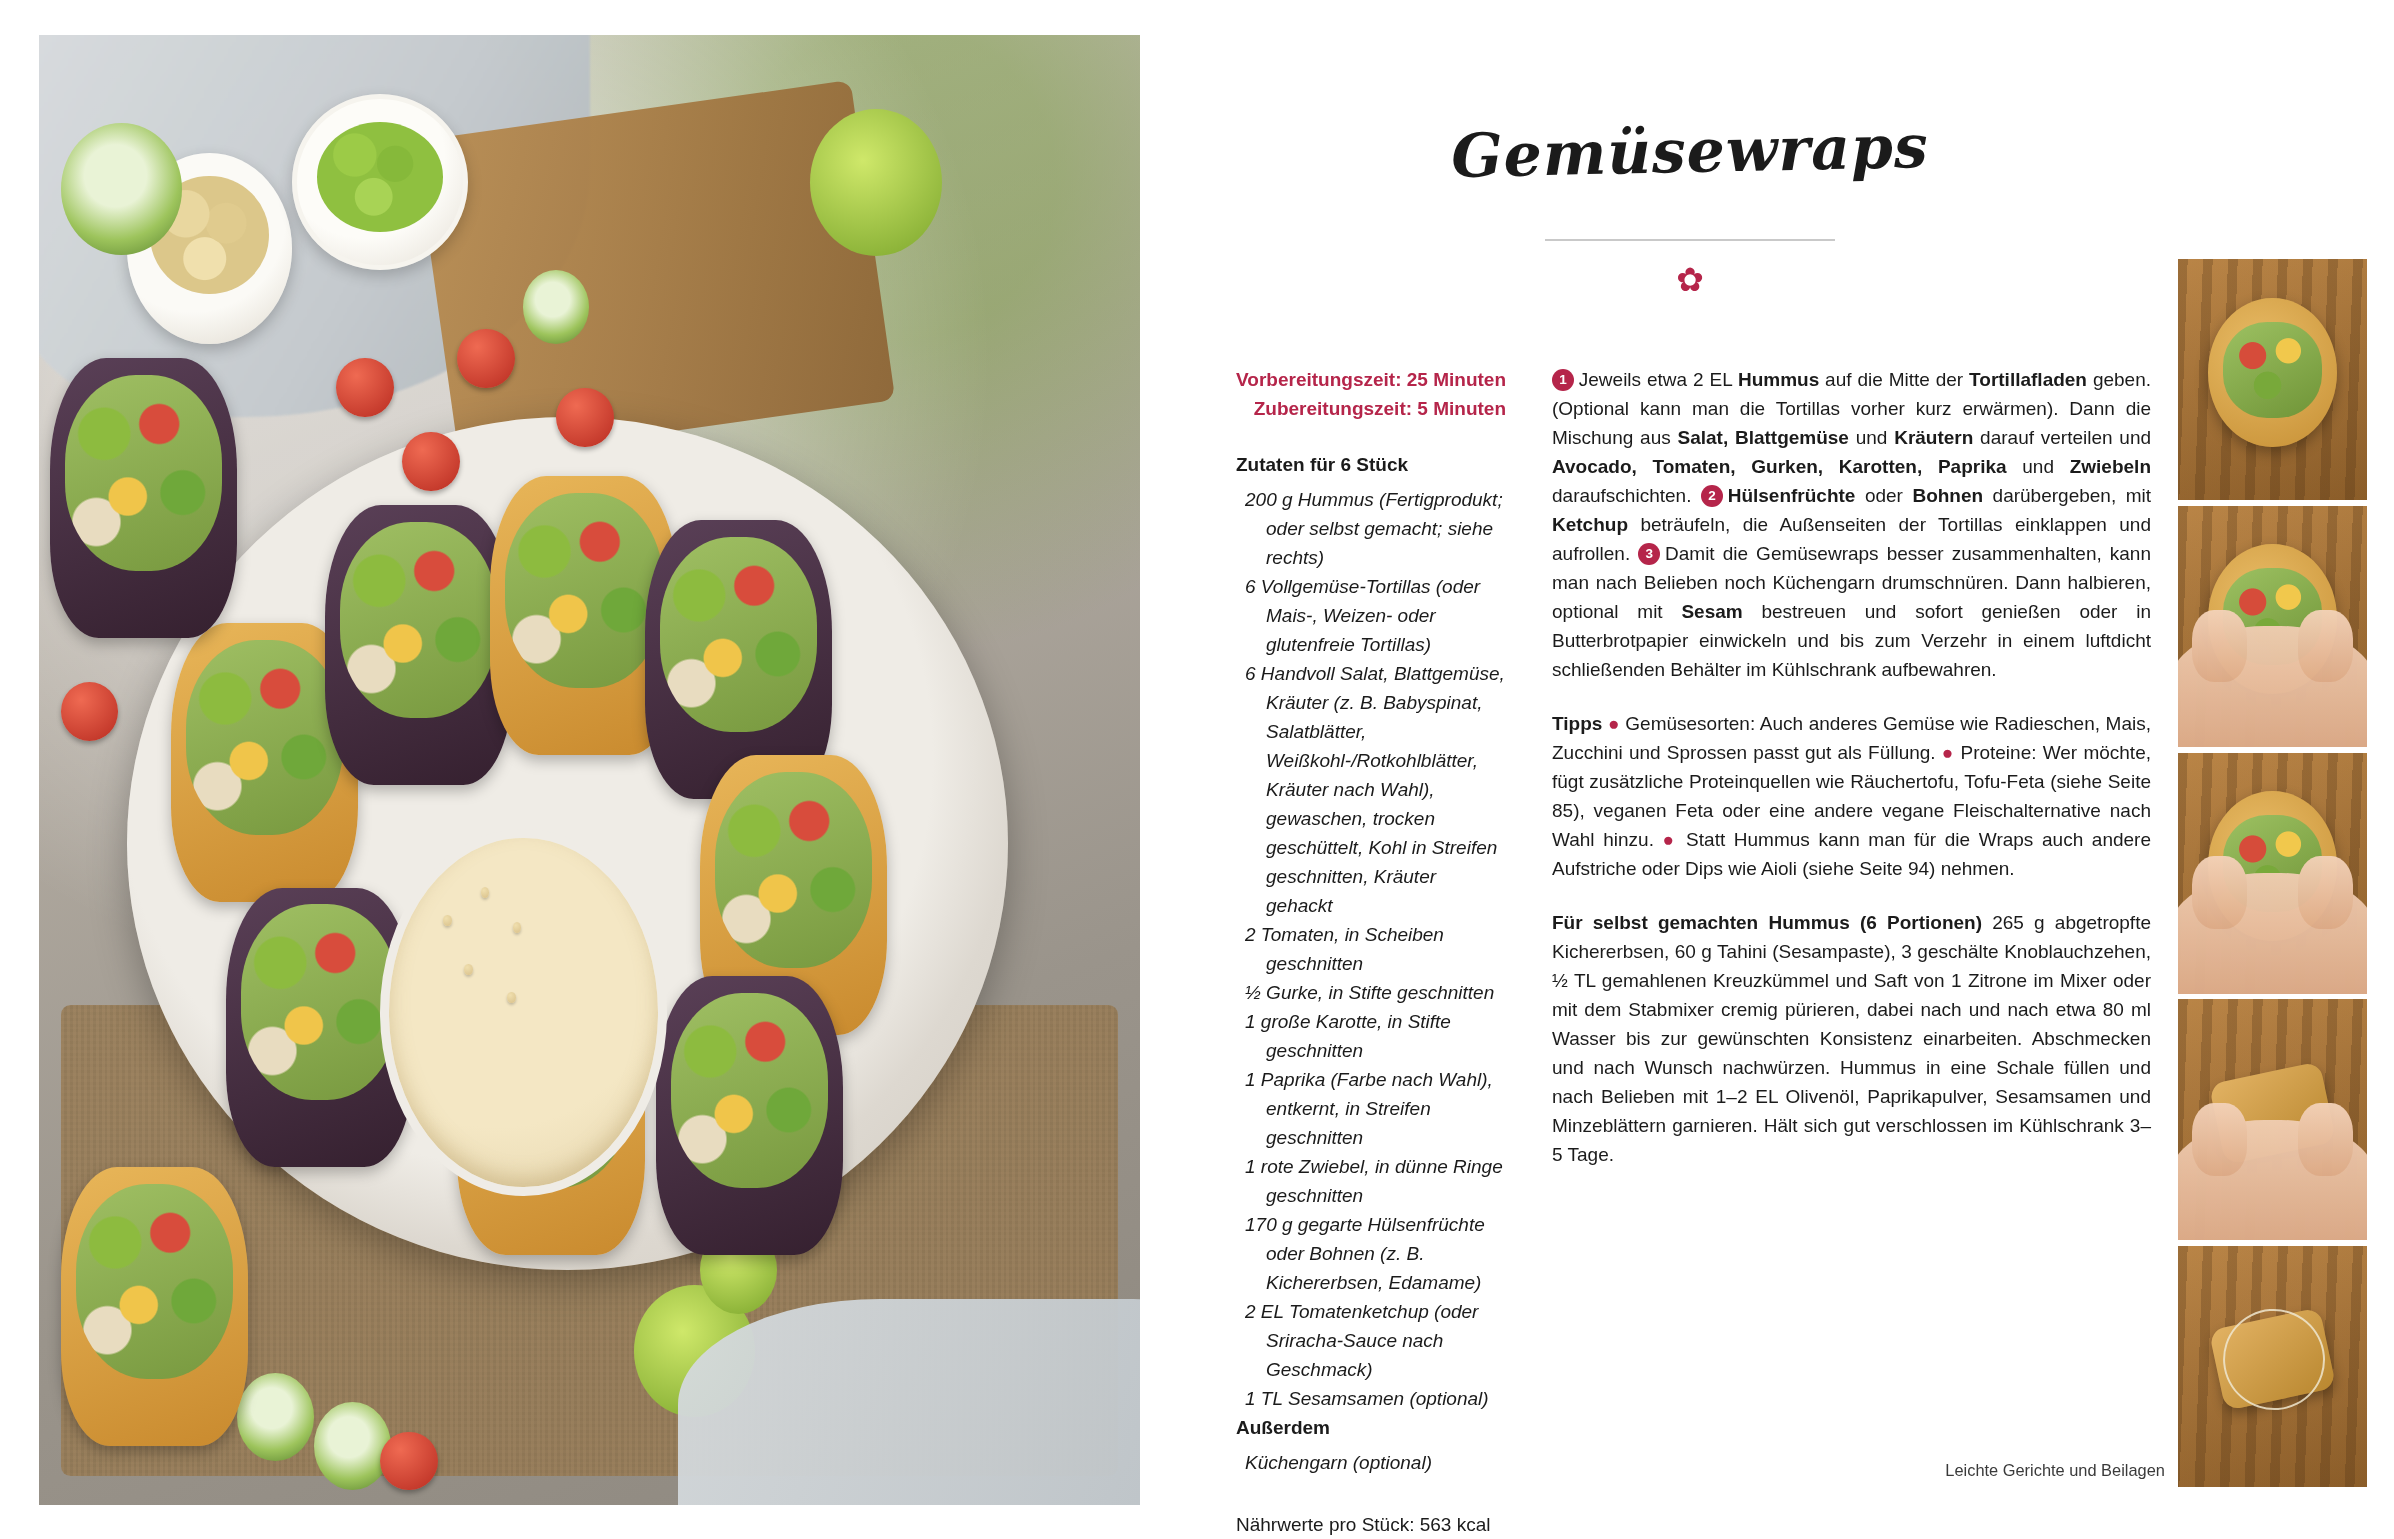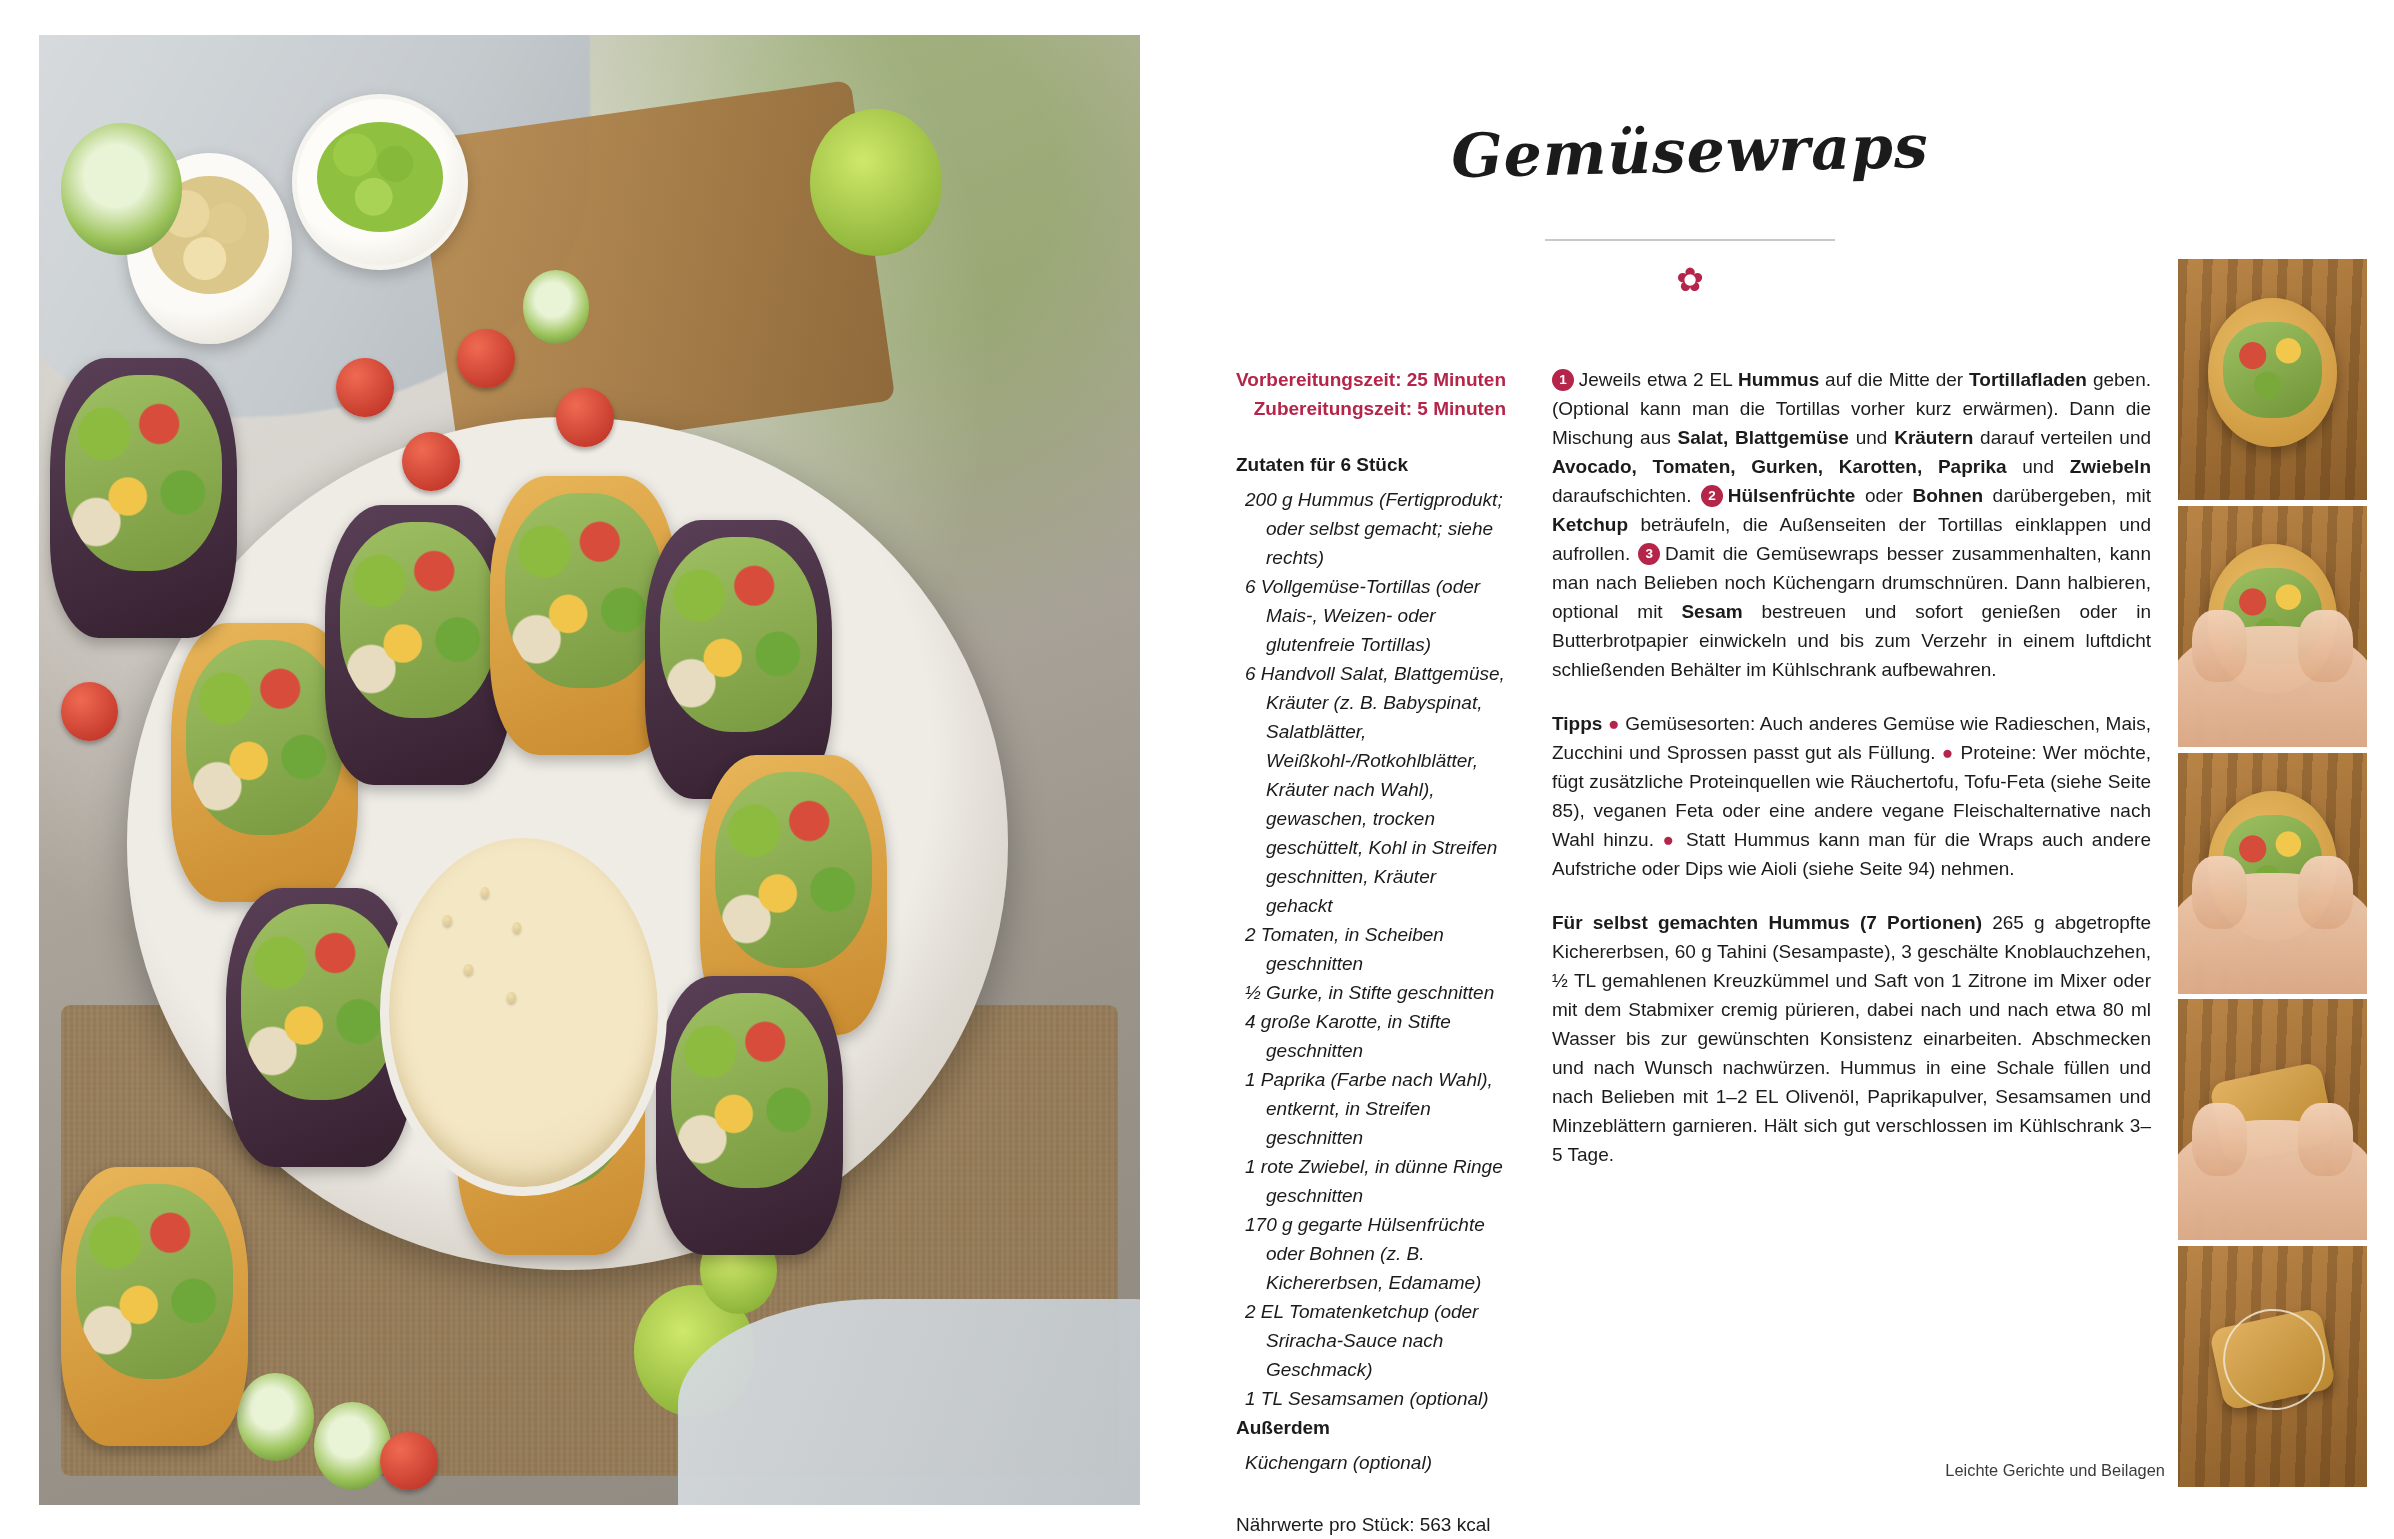--- a/index.html
+++ b/index.html
@@ -333,21 +333,21 @@
         <div>Zubereitungszeit: 5 Minuten</div>
       </div>
 
       <div class="sec-head">Zutaten für 6 Stück</div>
       <ul class="ing-list">
         <li>200 g Hummus (Fertigprodukt; oder selbst gemacht; siehe rechts)</li>
         <li>6 Vollgemüse-Tortillas (oder Mais-, Weizen- oder glutenfreie Tortillas)</li>
         <li>6 Handvoll Salat, Blattgemüse, Kräuter (z. B. Babyspinat, Salatblätter, Weißkohl-/Rotkohlblätter, Kräuter nach Wahl), gewaschen, trocken geschüttelt, Kohl in Streifen geschnitten, Kräuter gehackt</li>
         <li>2 Tomaten, in Scheiben geschnitten</li>
         <li>½ Gurke, in Stifte geschnitten</li>
-        <li>4 große Karotte, in Stifte geschnitten</li>
+        <li>1 große Karotte, in Stifte geschnitten</li>
         <li>1 Paprika (Farbe nach Wahl), entkernt, in Streifen geschnitten</li>
         <li>1 rote Zwiebel, in dünne Ringe geschnitten</li>
         <li>170 g gegarte Hülsenfrüchte oder Bohnen (z. B. Kichererbsen, Edamame)</li>
         <li>2 EL Tomatenketchup (oder Sriracha-Sauce nach Geschmack)</li>
         <li>1 TL Sesamsamen (optional)</li>
       </ul>
 
       <div class="bold">Außerdem</div>
       <ul class="ing-list">
         <li>Küchengarn (optional)</li>
@@ -369,21 +369,21 @@
         <span class="bold">Tipps</span>
         <span class="bullet">●</span>
         <span>Gemüsesorten: Auch anderes Gemüse wie Radieschen, Mais, Zucchini und Sprossen passt gut als Füllung.</span>
         <span class="bullet">●</span>
         <span>Proteine: Wer möchte, fügt zusätzliche Proteinquellen wie Räuchertofu, Tofu-Feta (siehe Seite 85), veganen Feta oder eine andere vegane Fleischalternative nach Wahl hinzu.</span>
         <span class="bullet">●</span>
         <span>Statt Hummus kann man für die Wraps auch andere Aufstriche oder Dips wie Aioli (siehe Seite 94) nehmen.</span>
       </p>
 
       <p class="para">
-        <span class="bold">Für selbst gemachten Hummus (7 Portionen)</span>
+        <span class="bold">Für selbst gemachten Hummus (6 Portionen)</span>
         <span>265 g abgetropfte Kichererbsen, 60 g Tahini (Sesampaste), 3 geschälte Knoblauchzehen, ½ TL gemahlenen Kreuzkümmel und Saft von 1 Zitrone im Mixer oder mit dem Stabmixer cremig pürieren, dabei nach und nach etwa 80 ml Wasser bis zur gewünschten Konsistenz einarbeiten. Abschmecken und nach Wunsch nachwürzen. Hummus in eine Schale füllen und nach Belieben mit 1–2 EL Olivenöl, Paprikapulver, Sesamsamen und Minzeblättern garnieren. Hält sich gut verschlossen im Kühlschrank 3–5 Tage.</span>
       </p>
 
     </div>
   </div>
 
   <div class="footer">
     <span>Leichte Gerichte und Beilagen</span>
     <span class="pg">103</span>
   </div>

